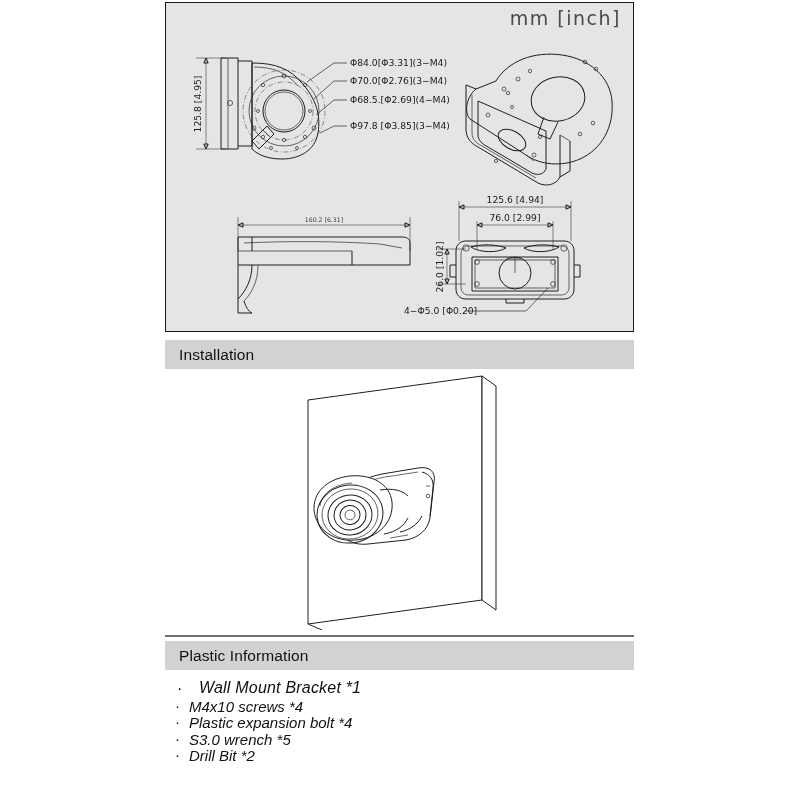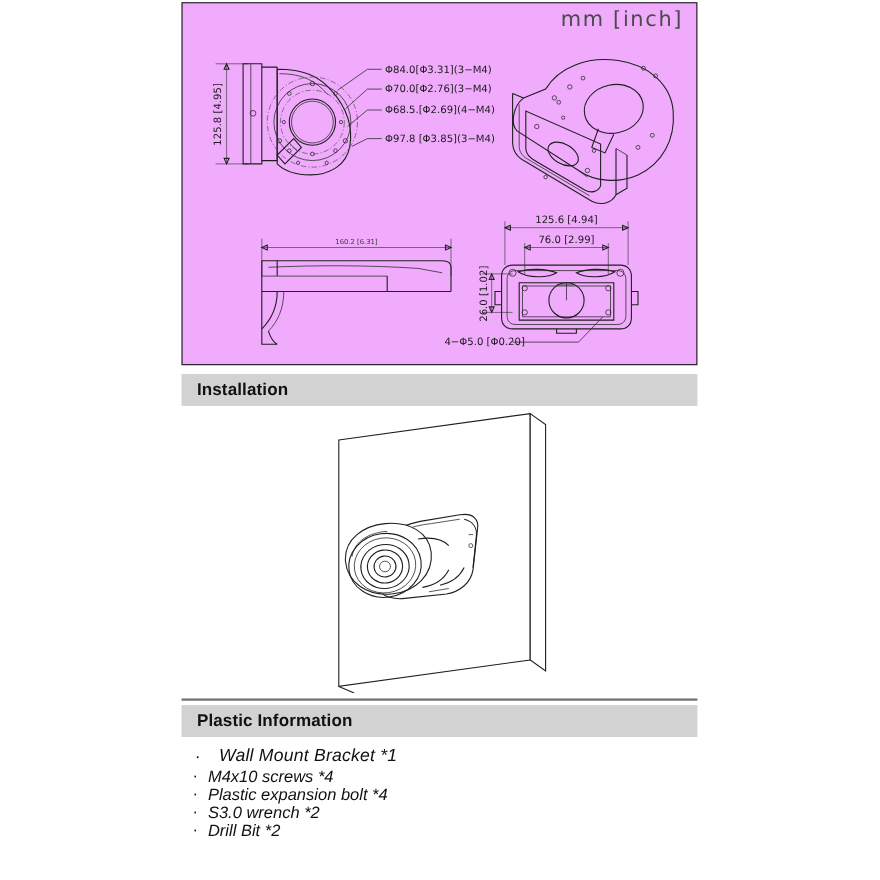--- a/index.html
+++ b/index.html
@@ -24,21 +24,21 @@
   }
 
   
   .dim-box {
     position: absolute;
     left: 165px;
     top: 2px;
     width: 469px;
     height: 330px;
     border: 1.6px solid #1a1a1a;
-    background: #f0abfc;
+    background: #e5e5e5;
     box-sizing: border-box;
   }
   .dim-box svg { display: block; }
 
   .units-label {
     position: absolute;
     right: 12px;
     top: 4px;
     font-size: 19px;
     letter-spacing: 1.5px;
@@ -53,21 +53,21 @@
     left: 165px;
     width: 469px;
     height: 29px;
     background: #d2d2d2;
     display: flex;
     align-items: center;
     box-sizing: border-box;
   }
   .section-band .title {
     font-size: 15.5px;
-    font-weight: bold;
+    font-weight: normal;
     color: #111111;
     padding-left: 14px;
     letter-spacing: 0.1px;
   }
   .band-rule {
     position: absolute;
     left: 165px;
     width: 469px;
     height: 1.5px;
     background: #6f6f6f;
@@ -406,17 +406,17 @@
 
   <div class="band-rule" id="rule-package"></div>
   <div class="section-band" id="band-package">
     <span class="title">Plastic Information</span>
   </div>
 
   <ul class="package-list">
     <li class="lead">Wall Mount Bracket *1</li>
     <li>M4x10 screws *4</li>
     <li>Plastic expansion bolt *4</li>
-    <li>S3.0 wrench *2</li>
+    <li>S3.0 wrench *5</li>
     <li>Drill Bit *2</li>
   </ul>
 
 </div>
 
 </body></html>

